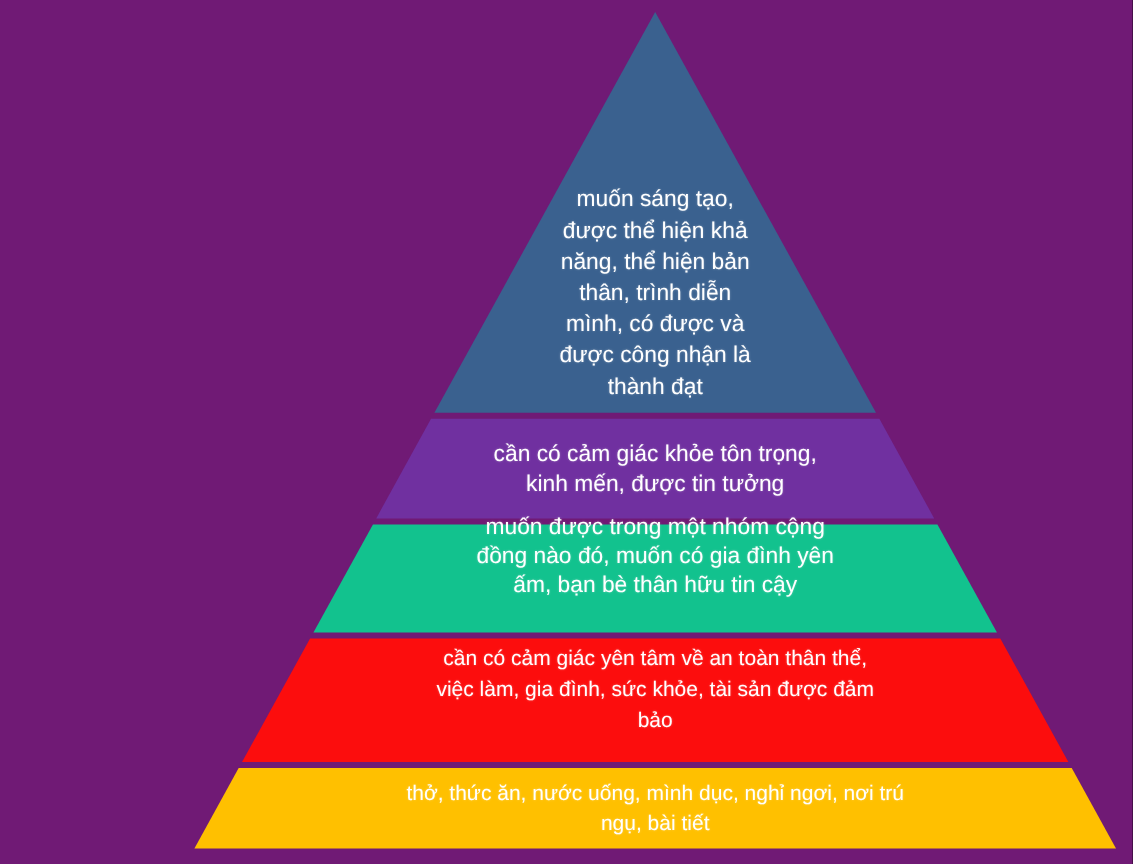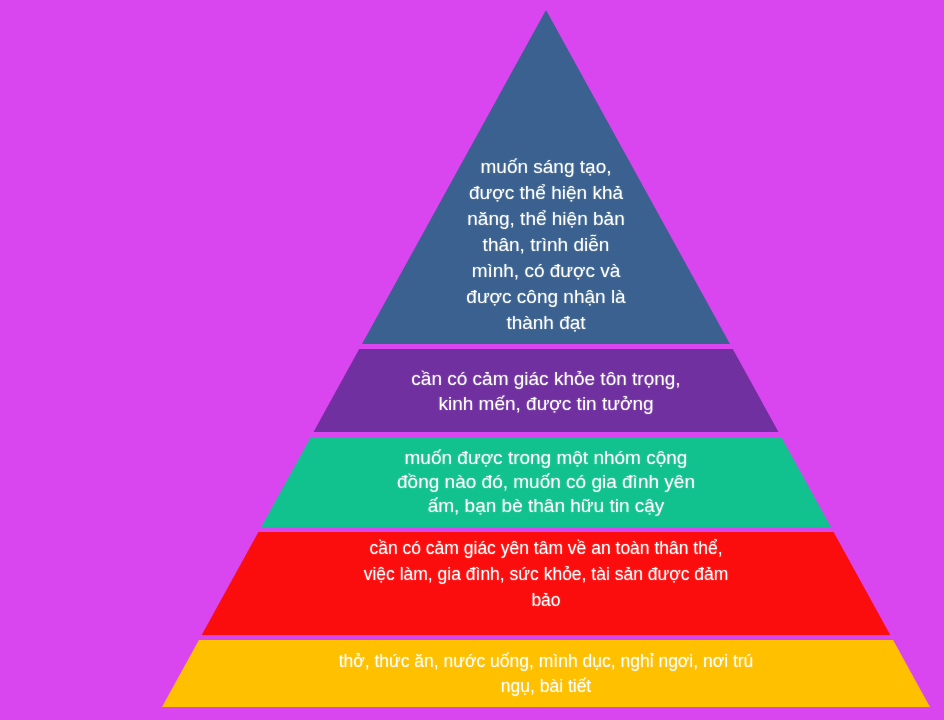--- a/index.html
+++ b/index.html
@@ -4,21 +4,21 @@
 <style>
   html, body {
     margin: 0;
     padding: 0;
     background: #000;
   }
   .stage {
     position: relative;
     width: 944px;
     height: 720px;
-    background: #d946ef;
+    background: #701a75;
     overflow: hidden;
     font-family: "Liberation Sans", sans-serif;
     filter: blur(0.5px);
   }
   .stage svg {
     position: absolute;
     left: 0;
     top: 0;
   }
   .band-text {
@@ -54,21 +54,21 @@
 được thể hiện khả
 năng, thể hiện bản
 thân, trình diễn
 mình, có được và
 được công nhận là
 thành đạt</div>
 
   <div class="band-text lv2" style="top: 349px; height: 83px; left: 226px; width: 640px;">cần có cảm giác khỏe tôn trọng,
 kinh mến, được tin tưởng</div>
 
-  <div class="band-text lv3" style="top: 437px; height: 90px; left: 226px; width: 640px;">muốn được trong một nhóm cộng
+  <div class="band-text lv3" style="top: 419px; height: 90px; left: 226px; width: 640px;">muốn được trong một nhóm cộng
 đồng nào đó, muốn có gia đình yên
 ấm, bạn bè thân hữu tin cậy</div>
 
   <div class="band-text lv4" style="top: 532px; height: 83px; left: 226px; width: 640px;">cần có cảm giác yên tâm về an toàn thân thể,
 việc làm, gia đình, sức khỏe, tài sản được đảm
 bảo</div>
 
   <div class="band-text lv5" style="top: 640px; height: 67px; left: 226px; width: 640px;">thở, thức ăn, nước uống, mình dục, nghỉ ngơi, nơi trú
 ngụ, bài tiết</div>
 </div>

